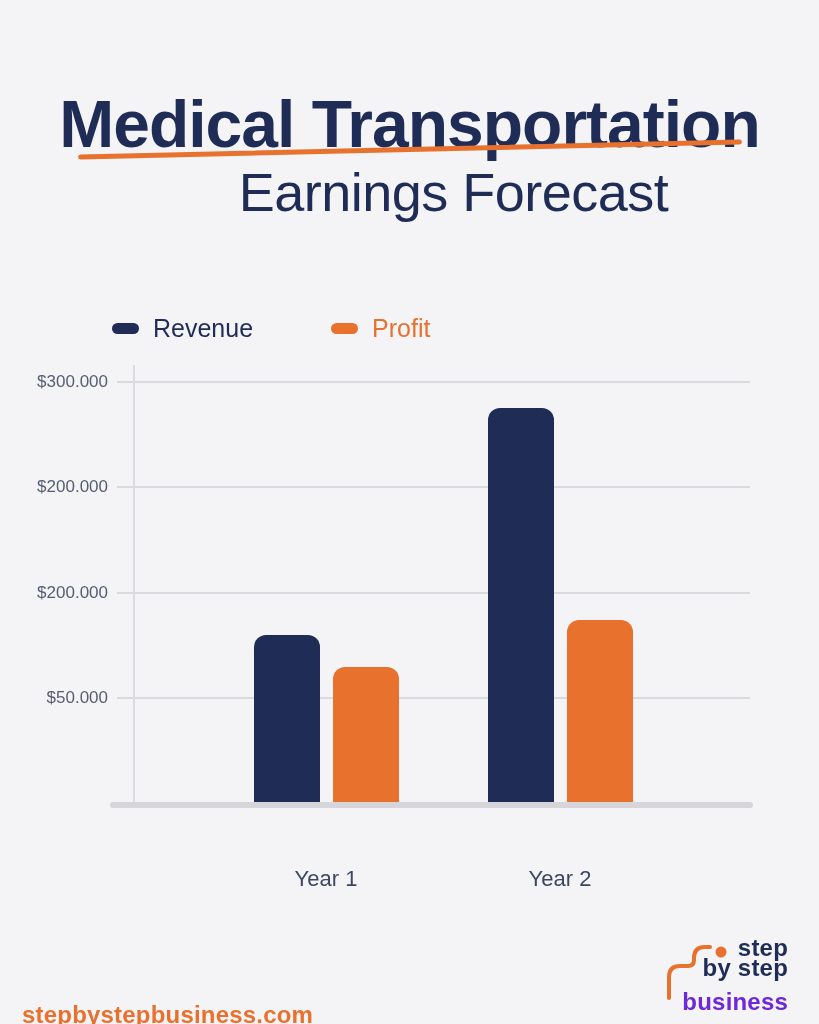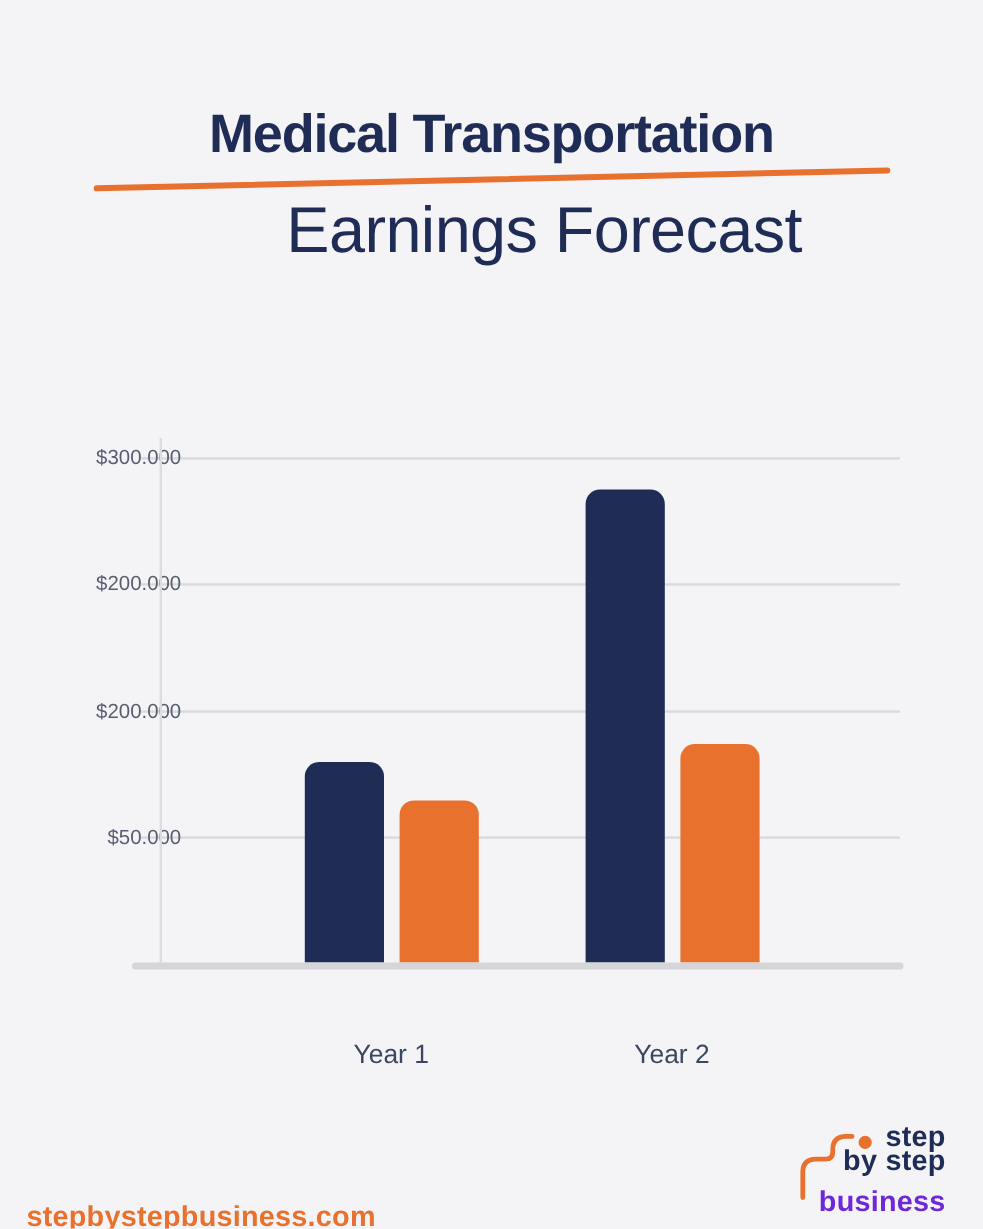--- a/index.html
+++ b/index.html
@@ -1,33 +1,33 @@
 <!DOCTYPE html>
 <html><head>
 <meta charset="utf-8">
 <style>
   html,body{margin:0;padding:0;background:#f4f4f6;}
   .page{position:relative;width:819px;height:1024px;background:#f4f4f6;
         font-family:"Liberation Sans",sans-serif;overflow:hidden;}
 
   .title{position:absolute;top:86px;left:0;width:100%;text-align:center;
-         font-size:45px;font-weight:700;color:#1f2c56;letter-spacing:-1px;}
+         font-size:66px;font-weight:700;color:#1f2c56;letter-spacing:-1px;}
   .underline{position:absolute;left:78px;top:147px;width:664px;height:5px;
          background:#e8712e;border-radius:3px;transform:rotate(-1.3deg);}
   .subtitle{position:absolute;top:161px;left:0;width:100%;text-align:center;
          font-size:54px;font-weight:400;color:#1f2c56;letter-spacing:-0.5px;padding-left:44px;}
 
   .legend{position:absolute;left:112px;top:314px;display:flex;gap:78px;}
   .legend-item{display:flex;align-items:center;gap:14px;}
   .pill{width:27px;height:11px;border-radius:6px;display:inline-block;}
   .legend-label{font-size:25px;font-weight:500;}
 
   .gridline{position:absolute;left:117px;width:633px;height:2px;background:#d9d9de;}
   .ytick{position:absolute;left:0;width:108px;text-align:right;font-size:17px;
-         color:#575e72;line-height:20px;margin-left:43px;}
+         color:#575e72;line-height:20px;}
   .vaxis{position:absolute;left:133px;width:2px;background:#dcdce0;}
   .baseline{position:absolute;left:110px;width:643px;height:6px;border-radius:3px;
          background:#d5d5da;}
   .bar{position:absolute;border-radius:12px 12px 0 0;}
   .xlabel{position:absolute;width:140px;font-size:22px;color:#3d4660;text-align:center;margin-top:37px;}
 
   .website{position:absolute;left:22px;top:1001px;font-size:24px;font-weight:700;
          color:#e8712e;letter-spacing:0.2px;}
 
   .logo{position:absolute;left:660px;top:934px;width:128px;height:72px;}
@@ -40,20 +40,30 @@
 </style>
 </head>
 <body>
 
 <div class="page">
 
   <div class="title">Medical Transportation</div>
   <div class="underline"></div>
   <div class="subtitle">Earnings Forecast</div>
 
+  <div class="legend">
+    <div class="legend-item">
+      <span class="pill" id="pill-0" style="background: rgb(31, 44, 86);"></span>
+      <span class="legend-label" id="label-0" style="color: rgb(31, 44, 86);">Revenue</span>
+    </div>
+    <div class="legend-item">
+      <span class="pill" id="pill-1" style="background: rgb(232, 113, 46);"></span>
+      <span class="legend-label" id="label-1" style="color: rgb(232, 113, 46);">Profit</span>
+    </div>
+  </div>
 
   <div id="plot">
       <div class="gridline" style="top: 697px;"></div>
       <div class="ytick" style="top: 688px; text-align: right;">$50.000</div>
       <div class="gridline" style="top: 592px;"></div>
       <div class="ytick" style="top: 583px;">$200.000</div>
       <div class="gridline" style="top: 486px;"></div>
       <div class="ytick" style="top: 477px;">$200.000</div>
       <div class="gridline" style="top: 381px;"></div>
       <div class="ytick" style="top: 372px;">$300.000</div>

